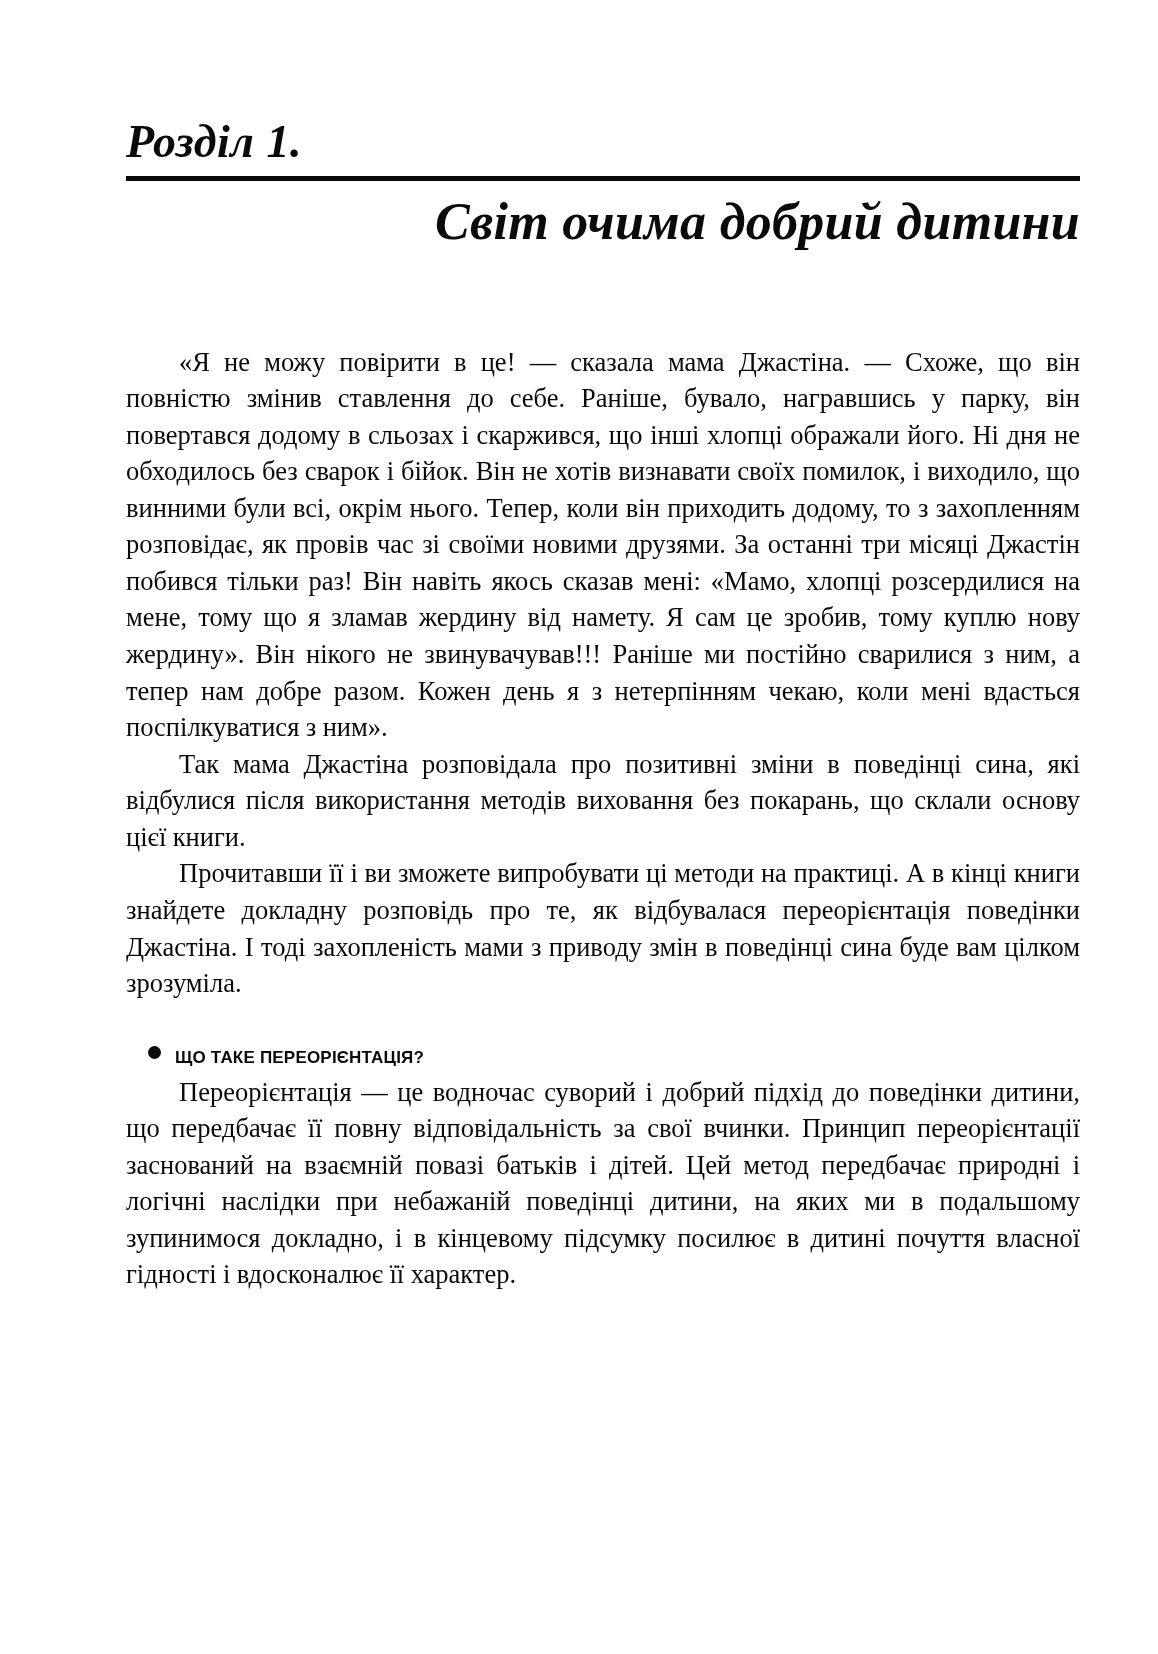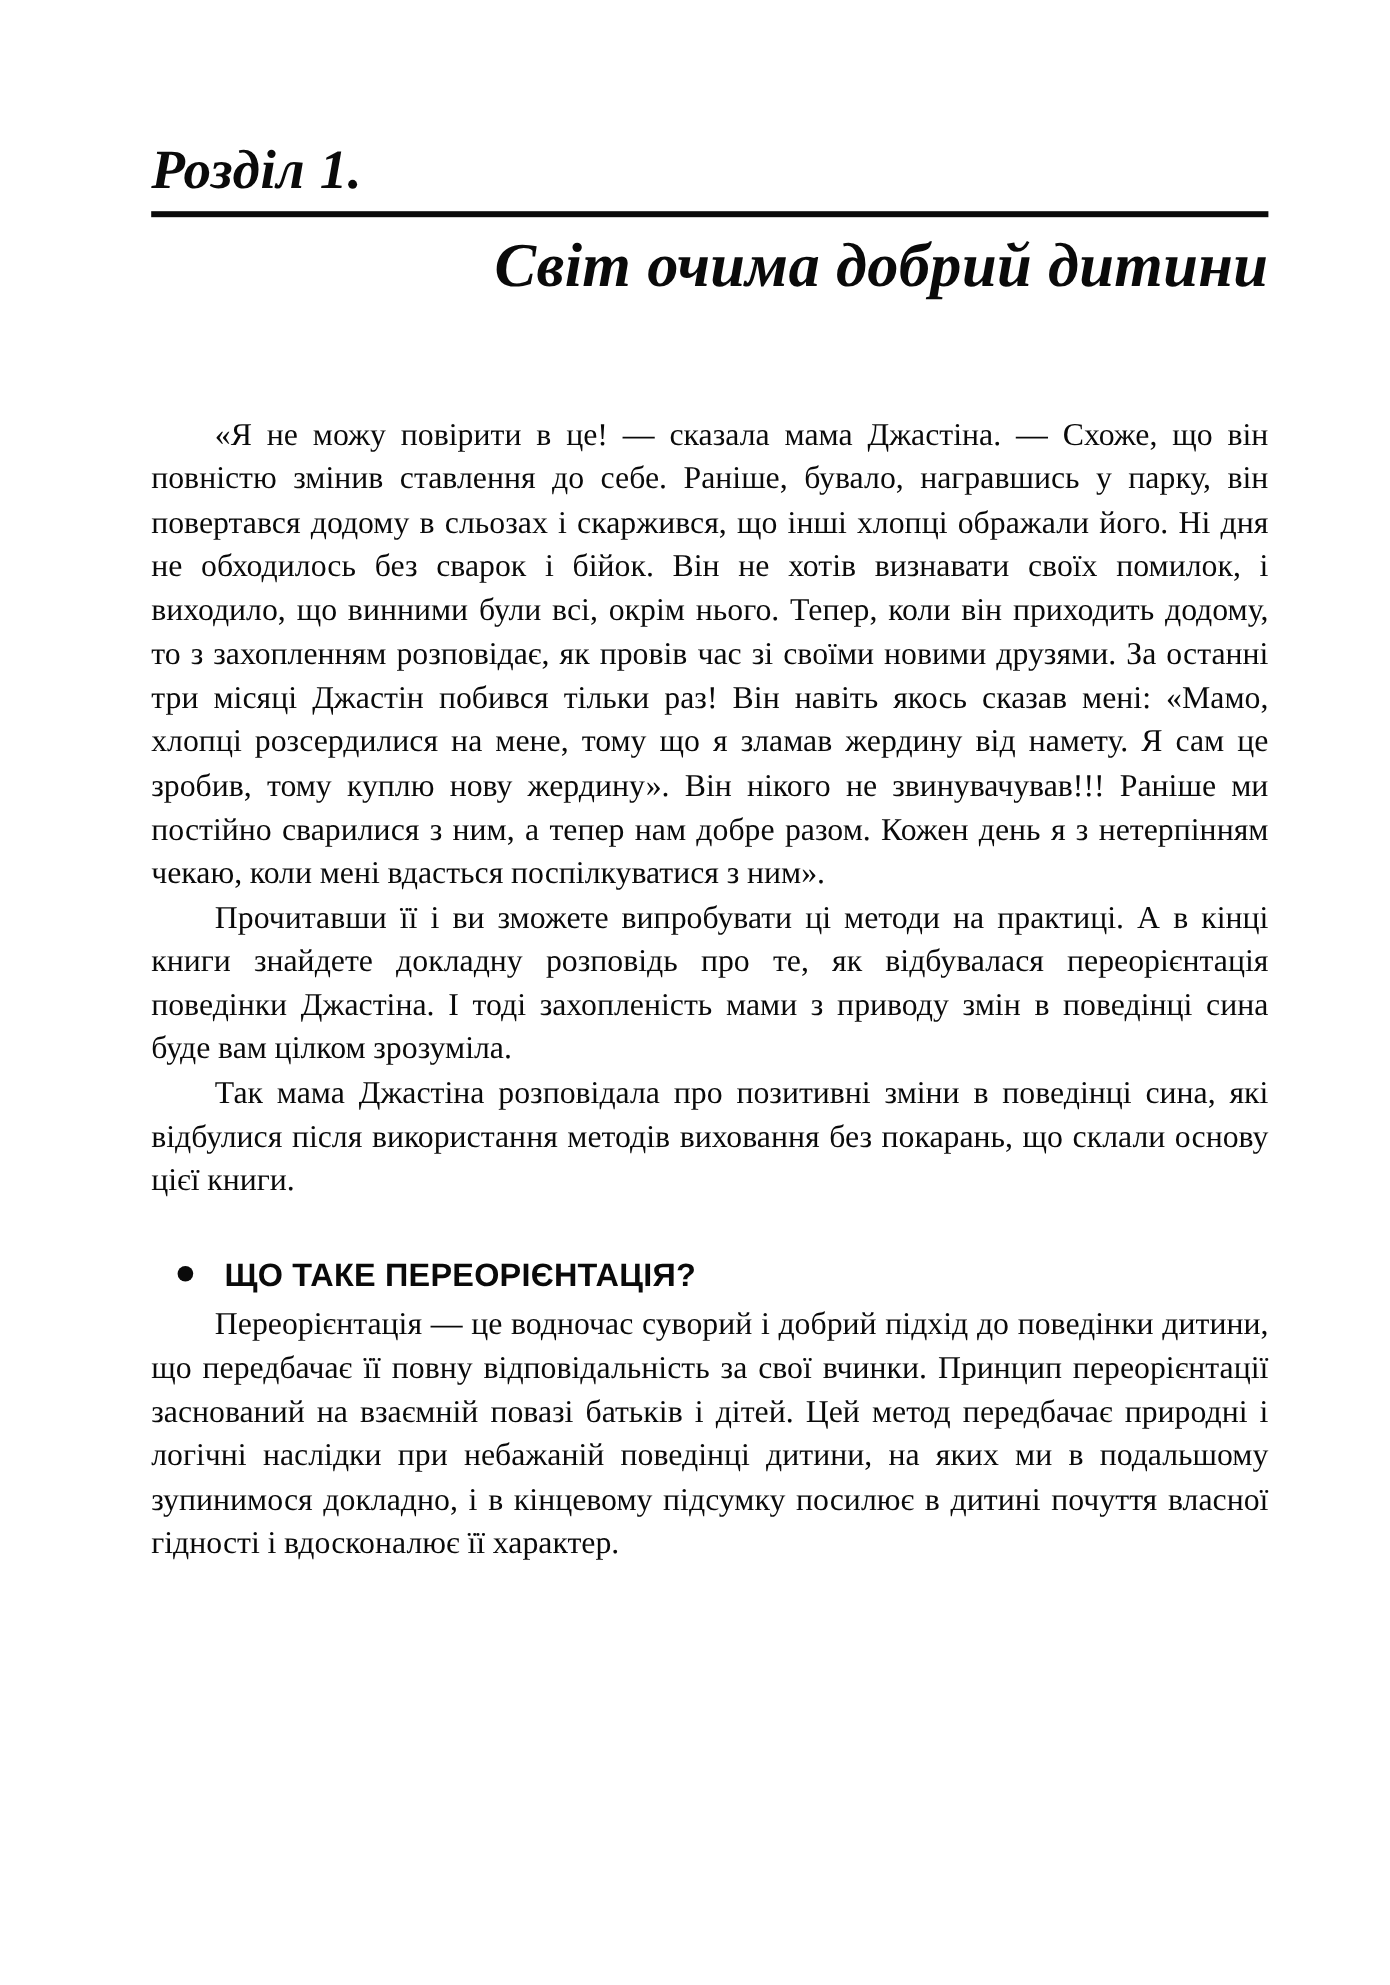--- a/index.html
+++ b/index.html
@@ -15,21 +15,21 @@
     position: relative;
     overflow: hidden;
   }
   .page {
     position: absolute;
     left: 0;
     top: 0;
     width: 1158px;
     height: 1654px;
     box-sizing: border-box;
-    padding: 118px 101px 60px 126px;
+    padding: 118px 78px 60px 126px;
   }
   .chapter-label {
     font-family: "Liberation Serif", "DejaVu Serif", serif;
     font-style: italic;
     font-weight: 700;
     font-size: 46px;
     line-height: 1.05;
     letter-spacing: 0.5px;
     margin: 0 0 10px 0;
   }
@@ -58,26 +58,26 @@
     hyphens: manual;
     word-spacing: -0.2px;
   }
   .body-text p.first {
     text-indent: 2.0em;
   }
   .section-head {
     margin: 46px 0 0 0;
     font-family: "Liberation Sans", "DejaVu Sans", sans-serif;
     font-weight: 700;
-    font-size: 27px;
+    font-size: 17px;
     letter-spacing: 0.2px;
     text-indent: 0;
     display: flex;
     align-items: baseline;
-    gap: 26px;
+    gap: 14px;
     padding-left: 22px;
   }
   .bullet-dot {
     display: inline-block;
     width: 13px;
     height: 13px;
     background: #0a0a0a;
     border-radius: 50%;
     flex: 0 0 auto;
     position: relative;
@@ -96,22 +96,22 @@
 <div class="page">
 
   <h1 class="chapter-label">Розділ 1.</h1>
 
   <div class="rule"></div>
 
   <h2 class="chapter-title">Світ очима добрий дитини</h2>
 
   <div class="body-text">
     <p class="first">«Я не можу повірити в це! — сказала мама Джастіна. — Схоже, що він повністю змінив ставлення до себе. Раніше, бувало, награвшись у парку, він повертався додому в сльозах і скаржився, що інші хлопці ображали його. Ні дня не обходилось без сварок і бійок. Він не хотів визнавати своїх помилок, і виходило, що винними були всі, окрім нього. Тепер, коли він приходить додому, то з захопленням розповідає, як провів час зі своїми новими друзями. За останні три місяці Джастін побився тільки раз! Він навіть якось сказав мені: «Мамо, хлопці розсердилися на мене, тому що я зламав жердину від намету. Я сам це зробив, тому куплю нову жердину». Він нікого не звинувачував!!! Раніше ми постійно сварилися з ним, а тепер нам добре разом. Кожен день я з нетерпінням чекаю, коли мені вдасться поспілкуватися з ним».</p>
+    <p>Так мама Джастіна розповідала про позитивні зміни в поведінці сина, які відбулися після використання методів виховання без покарань, що склали основу цієї книги.</p>
     <p>Прочитавши її і ви зможете випробувати ці методи на практиці. А в кінці книги знайдете докладну розповідь про те, як відбувалася переорієнтація поведінки Джастіна. І тоді захопленість мами з приводу змін в поведінці сина буде вам цілком зрозуміла.</p>
-    <p>Так мама Джастіна розповідала про позитивні зміни в поведінці сина, які відбулися після використання методів виховання без покарань, що склали основу цієї книги.</p>
   </div>
 
   <div class="section-head">
     <span class="bullet-dot"></span>
     <span class="section-head-label">ЩО ТАКЕ ПЕРЕОРІЄНТАЦІЯ?</span>
   </div>
 
   <div class="body-text">
     <p class="after-head">Переорієнтація — це водночас суворий і добрий підхід до поведінки дитини, що передбачає її повну відповідальність за свої вчинки. Принцип переорієнтації заснований на взаємній повазі батьків і дітей. Цей метод передбачає природні і логічні наслідки при небажаній поведінці дитини, на яких ми в подальшому зупинимося докладно, і в кінцевому підсумку посилює в дитині почуття власної гідності і вдосконалює її характер.</p>
   </div>

